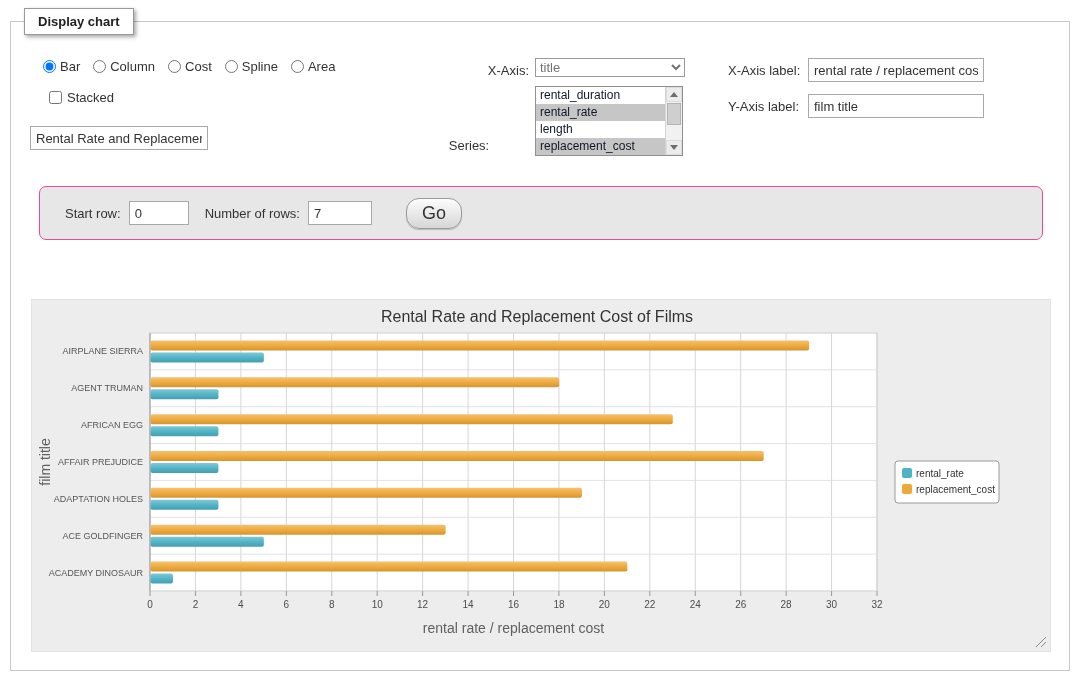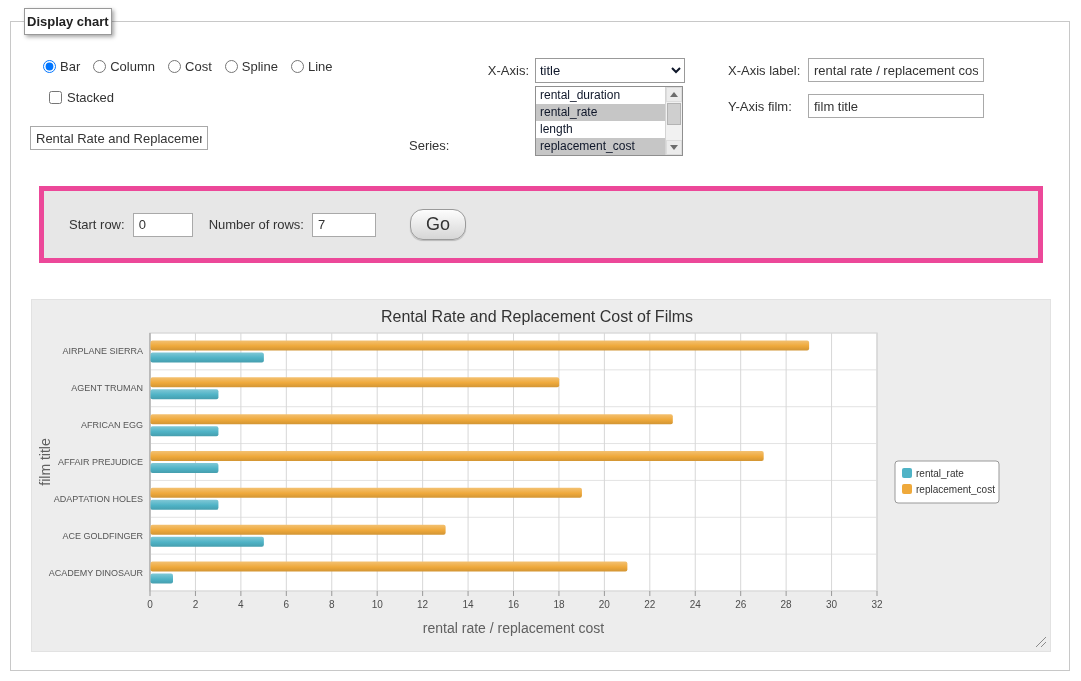--- a/index.html
+++ b/index.html
@@ -1,49 +1,49 @@
 <!DOCTYPE html>
 <html><head>
 <meta charset="utf-8">
 <style>
   *{box-sizing:border-box;margin:0;padding:0;font-family:"Liberation Sans",sans-serif;}
   html,body{background:#fff;}
   .page{position:relative;width:1081px;height:681px;background:#fff;overflow:hidden;}
   .frame{position:absolute;left:10px;top:21px;width:1060px;height:650px;border:1px solid #c8c8c8;background:#fff;}
   .legendbox{position:absolute;top:-14px;left:13px;background:#fff;border:1px solid #999;
-    padding:5px 2px;font-size:13px;font-weight:bold;color:#222;
+    padding:5px 13px;font-size:13px;font-weight:bold;color:#222;
     box-shadow:2px 2px 4px rgba(0,0,0,0.35);}
   .ctl-label{position:absolute;font-size:13px;color:#333;white-space:nowrap;}
   .radio-row{position:absolute;left:32px;top:37px;display:flex;gap:13px;font-size:13px;color:#333;align-items:center;}
   .radio-opt{display:flex;align-items:center;gap:4px;cursor:default;}
   .chk-row{position:absolute;left:18px;top:68px;display:flex;align-items:center;gap:5px;font-size:13px;color:#333;padding-left:20px;}
   .text-input{border:1px solid #a9a9a9;height:24px;font-size:13px;padding:2px 5px;background:#fff;color:#333;}
   #chartTitleInput{position:absolute;left:19px;top:104px;width:178px;}
   .xaxis-label{left:398px;top:41px;width:120px;text-align:right;}
-  #xAxisSelect{position:absolute;left:524px;top:36px;width:150px;height:25px;font-size:13px;
-    border:1px solid #999;background:#fff;color:#0f172a;}
-  .series-label{left:398px;top:116px;width:120px;text-align:left;}
+  #xAxisSelect{position:absolute;left:524px;top:36px;width:150px;height:19px;font-size:13px;
+    border:1px solid #999;background:#fff;color:#737373;}
+  .series-label{left:398px;top:116px;width:120px;text-align:center;}
   .listbox{position:absolute;left:524px;top:64px;width:148px;height:70px;border:1px solid #8f8f8f;background:#fff;overflow:hidden;}
   .listbox-items{position:absolute;left:0;top:0;right:17px;bottom:0;}
   .lb-item{height:17px;line-height:17px;font-size:12px;padding-left:4px;color:#0f172a;white-space:nowrap;overflow:hidden;}
   .lb-item.selected{background:#c6c6c6;}
   .listbox-scrollbar{position:absolute;right:0;top:0;width:17px;bottom:0;background:#f1f1f1;border-left:1px solid #d4d4d4;}
   .sb-btn{position:absolute;left:0;width:16px;height:15px;background:#ececec;border:1px solid #dcdcdc;
     display:flex;align-items:center;justify-content:center;}
   .sb-btn.up{top:0;}
   .sb-btn.down{bottom:0;}
   .tri-up{width:0;height:0;border-left:4px solid transparent;border-right:4px solid transparent;border-bottom:5px solid #6d6d6d;}
   .tri-down{width:0;height:0;border-left:4px solid transparent;border-right:4px solid transparent;border-top:5px solid #6d6d6d;}
   .sb-thumb{position:absolute;left:1px;top:16px;width:14px;height:22px;background:#cfcfcf;border:1px solid #b3b3b3;}
   .xlabel-label{left:717px;top:41px;}
   .ylabel-label{left:717px;top:77px;}
   #xAxisLabelInput{position:absolute;left:797px;top:36px;width:176px;}
   #yAxisLabelInput{position:absolute;left:797px;top:72px;width:176px;}
-  .rows-panel{position:absolute;left:28px;top:164px;width:1004px;height:77px;background:#e7e7e7;
-    border:5px solid #ec4899;border-radius:0;display:flex;align-items:center;padding-left:25px;
+  .rows-panel{position:absolute;left:28px;top:164px;width:1004px;height:54px;background:#e7e7e7;
+    border:1px solid #ec4899;border-radius:7px;display:flex;align-items:center;padding-left:25px;
     font-size:13px;color:#333;}
   #startRowInput{width:60px;margin-left:8px;}
   .num-rows-label{margin-left:16px;}
   #numRowsInput{width:64px;margin-left:8px;}
   #goButton{margin-left:34px;padding:4px 15px;font-size:18px;color:#333;
     background:linear-gradient(#fdfdfd,#d6d6d6);border:1px solid #9a9a9a;border-radius:13px;
     box-shadow:0 1px 1px rgba(0,0,0,0.2);cursor:pointer;}
   .chart-box{position:absolute;left:20px;top:277px;width:1020px;height:353px;background:#ededed;border:1px solid #e2e2e2;}
   .chart-box svg{position:absolute;left:0;top:0;}
 </style>
@@ -66,21 +66,21 @@
         <label class="radio-opt">
           <input type="radio" name="charttype" style="">
           <span>Cost</span>
         </label>
         <label class="radio-opt">
           <input type="radio" name="charttype" style="">
           <span>Spline</span>
         </label>
         <label class="radio-opt">
           <input type="radio" name="charttype" style="">
-          <span>Line</span>
+          <span>Area</span>
         </label>
       </div>
 
     <label class="chk-row">
       <input type="checkbox" id="stackedCheckbox" style="">
       <span>Stacked</span>
     </label>
 
     <input type="text" class="text-input" id="chartTitleInput" value="Rental Rate and Replacement Cost of Films" style="">
 
@@ -102,21 +102,21 @@
         <div class="sb-thumb"></div>
         <div class="sb-btn down">
             <span class="tri-down"></span>
           </div>
       </div>
     </div>
 
     <div class="ctl-label xlabel-label">X-Axis label:</div>
     <input type="text" class="text-input" id="xAxisLabelInput" value="rental rate / replacement cost" style="">
 
-    <div class="ctl-label ylabel-label">Y-Axis film:</div>
+    <div class="ctl-label ylabel-label">Y-Axis label:</div>
     <input type="text" class="text-input" id="yAxisLabelInput" value="film title" style="">
 
     <div class="rows-panel">
       <span>Start row:</span>
       <input type="text" class="text-input" id="startRowInput" value="0" style="">
       <span class="num-rows-label">Number of rows:</span>
       <input type="text" class="text-input" id="numRowsInput" value="7" style="">
       <button id="goButton">Go</button>
     </div>
 

